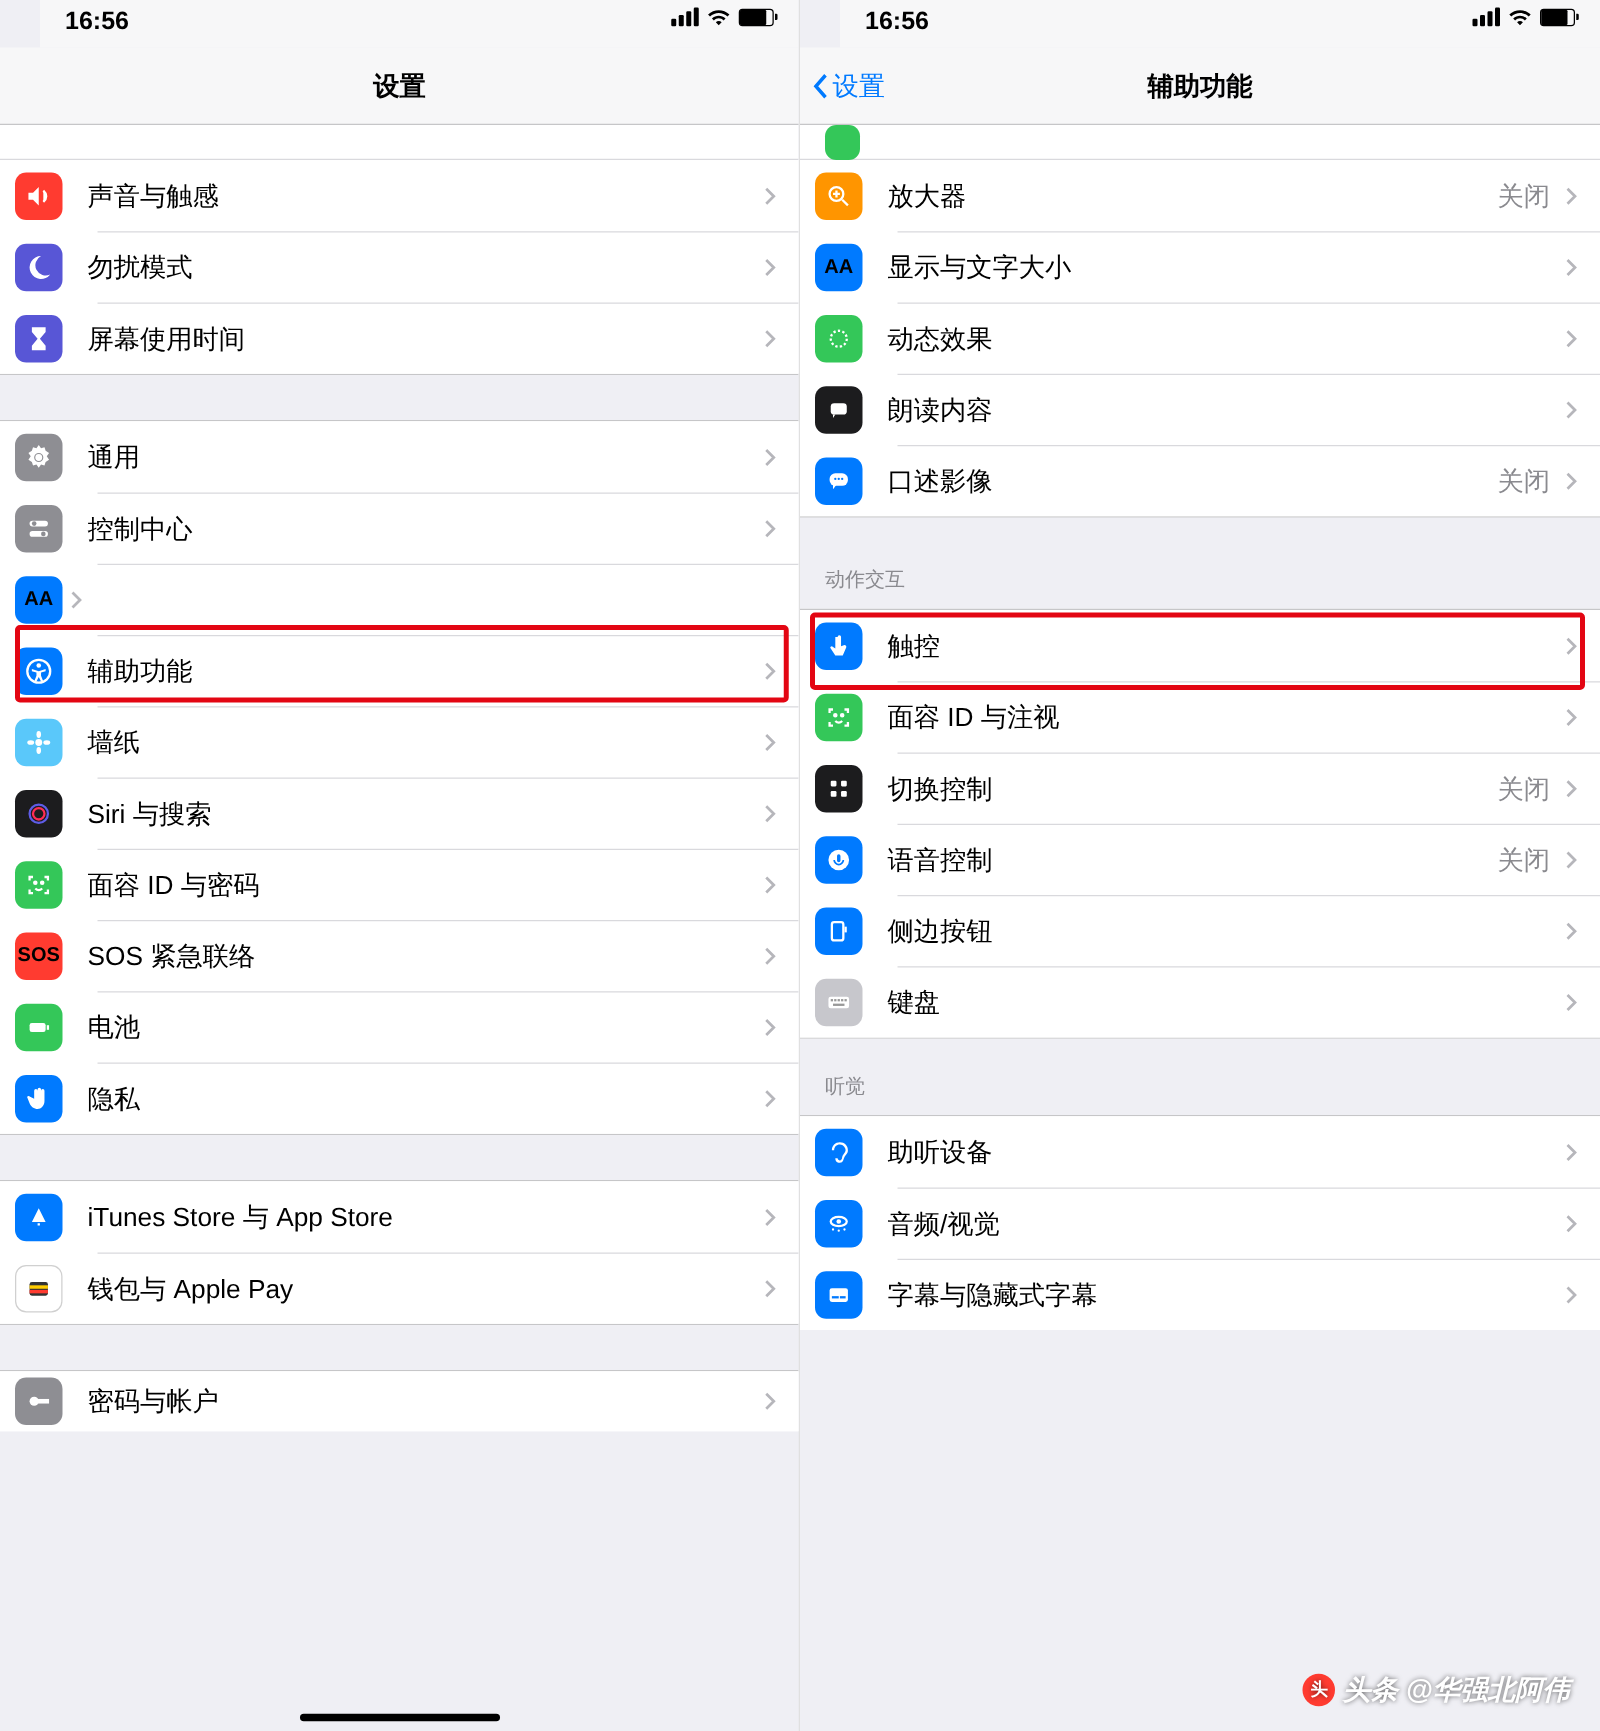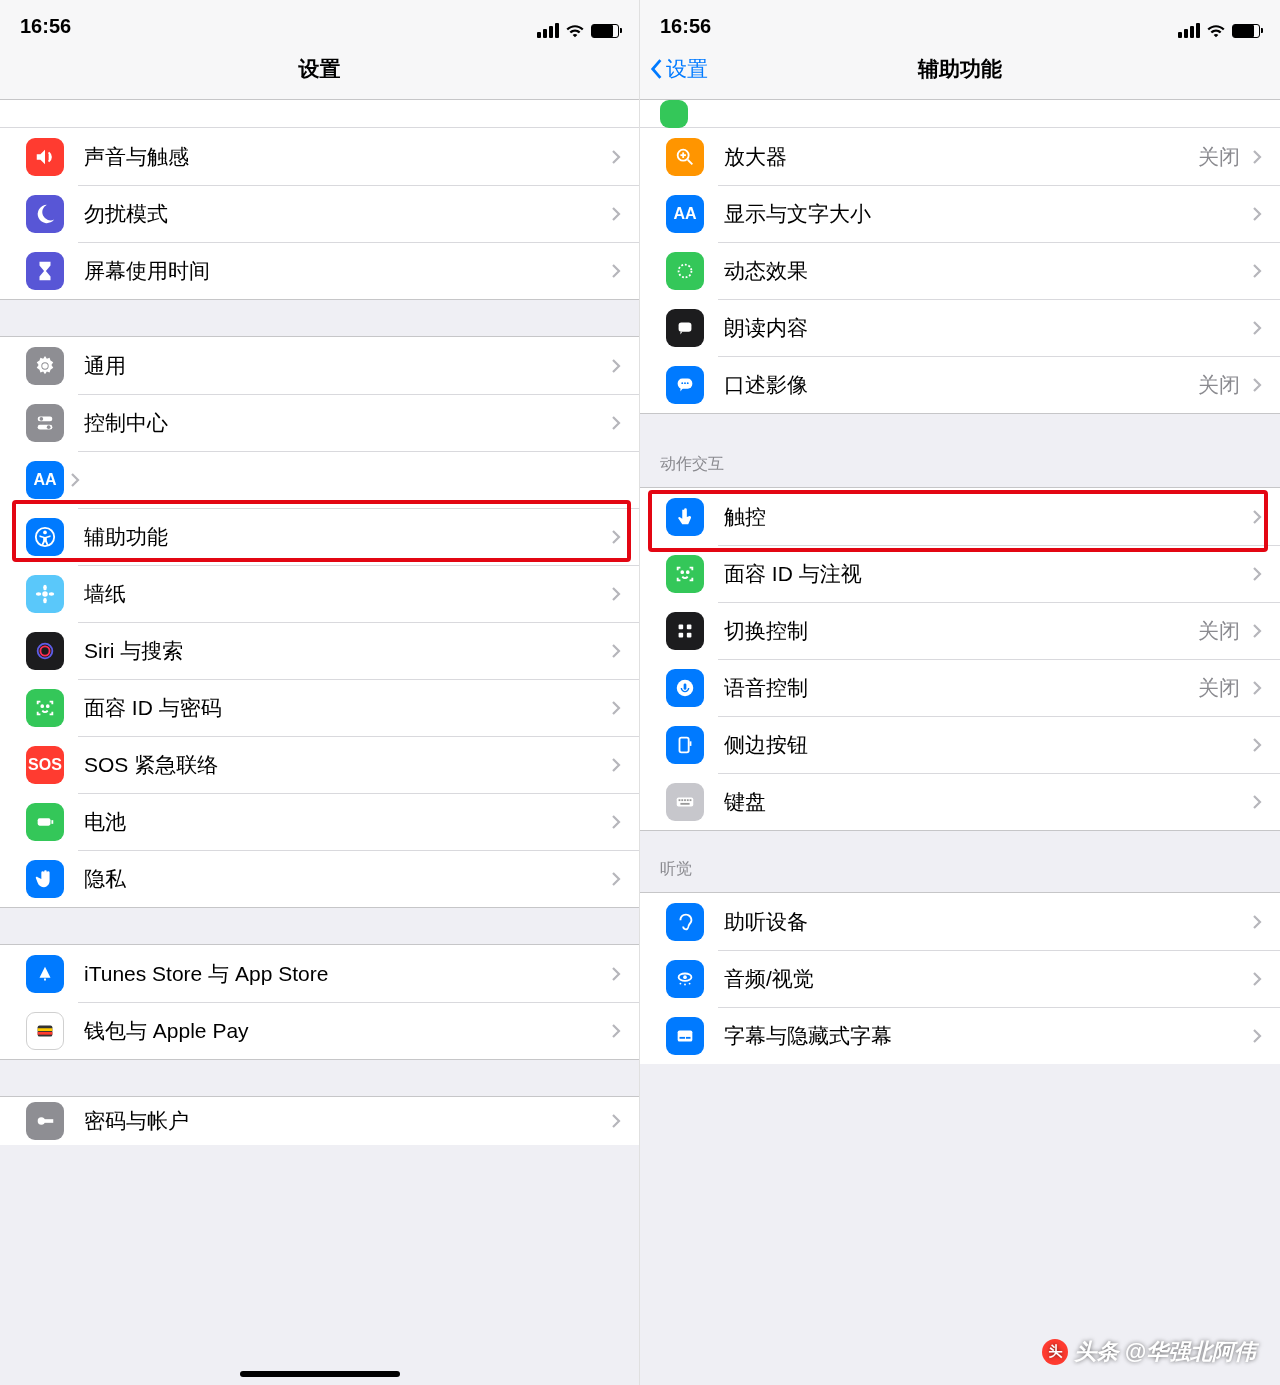--- a/index.html
+++ b/index.html
@@ -2,21 +2,21 @@
 <html><head>
 <meta charset="utf-8">
 <style>
   * { margin:0; padding:0; box-sizing:border-box; font-family: -apple-system, "Helvetica Neue", Arial, sans-serif; }
   body { width:1280px; height:1385px; background:#fff; position:relative; overflow:hidden; }
   .row { display:flex; width:100%; height:100%; }
   .phone { width:50%; height:100%; background:#efeff4; position:relative; display:flex; flex-direction:column; overflow:hidden; }
   .phone.left { border-right:1px solid #e0e0e0; }
 
   
-  .status-bar { height:38px; padding:6px 20px 0 20px; display:flex; justify-content:space-between; align-items:flex-end; background:#f7f7f8; }
+  .status-bar { height:38px; padding:6px 20px 0 20px; display:flex; justify-content:space-between; align-items:flex-start; background:#f7f7f8;margin-left:32px; }
   .status-time { font-size:20px; font-weight:700; }
   .status-icons { display:flex; align-items:center; gap:6px; }
   .sig-bars { display:flex; align-items:flex-end; gap:2px; }
   .sig-bars span { width:4px; background:#000; border-radius:1px; }
   .sig-bars .b1{height:6px}.sig-bars .b2{height:9px}.sig-bars .b3{height:12px}.sig-bars .b4{height:15px}
   .wifi { width:20px; height:14px; }
   .batt { width:28px; height:14px; border:1.5px solid #000; border-radius:3px; position:relative; }
   .batt::after{content:"";position:absolute;right:-4px;top:3px;width:2.5px;height:5px;background:#000;border-radius:0 1px 1px 0;}
   .batt i{display:block;height:100%;width:80%;background:#000;border-radius:1px;}
 
@@ -25,23 +25,23 @@
   .nav-title { font-size:21px; font-weight:600; }
   .nav-back { position:absolute; left:8px; display:flex; align-items:center; color:#007aff; font-size:21px; }
   .nav-back svg { width:16px; height:22px; margin-right:2px; }
 
   .scroll { flex:1; overflow:hidden; }
 
   .group { background:#fff; border-top:1px solid #c6c6c8; border-bottom:1px solid #c6c6c8; margin-bottom:36px; }
   .group-header { font-size:16px; color:#8a8a8f; padding:28px 32px 8px 20px; background:#efeff4; }
   .group.after-header { margin-top:4px; }
 
-  .cell { display:flex; align-items:center; height:57px; padding-left:26px; background:#fff; position:relative; }
+  .cell { display:flex; align-items:center; height:57px; padding-left:12px; background:#fff; position:relative; }
   .cell + .cell::before { content:""; position:absolute; top:0; left:78px; right:0; height:1px; background:#d9d9dd; }
-  .icon-box { width:38px; height:38px; border-radius:9px; display:flex; align-items:center; justify-content:center; flex-shrink:0; color:#ffffff; }
+  .icon-box { width:38px; height:38px; border-radius:9px; display:flex; align-items:center; justify-content:center; flex-shrink:0; color:#000000; }
   .icon-box svg { width:22px; height:22px; }
   .cell-label { margin-left:20px; font-size:21px; flex:1; color:#000; }
   .cell-value { font-size:21px; color:#8a8a8f; margin-right:6px; }
   .chev { width:22px; margin-right:12px; display:flex; align-items:center; justify-content:center; }
   .chev svg { width:10px; height:16px; stroke:#b6b6bb; fill:none; stroke-width:2.2; }
 
   .hl { position:absolute; border:4px solid #e30613; border-radius:4px; pointer-events:none; z-index:5; }
   .hl.left-hl { left:12px; right:8px; top:500px; height:62px; }
   .hl.right-hl { left:8px; right:12px; top:490px; height:62px; }
 

